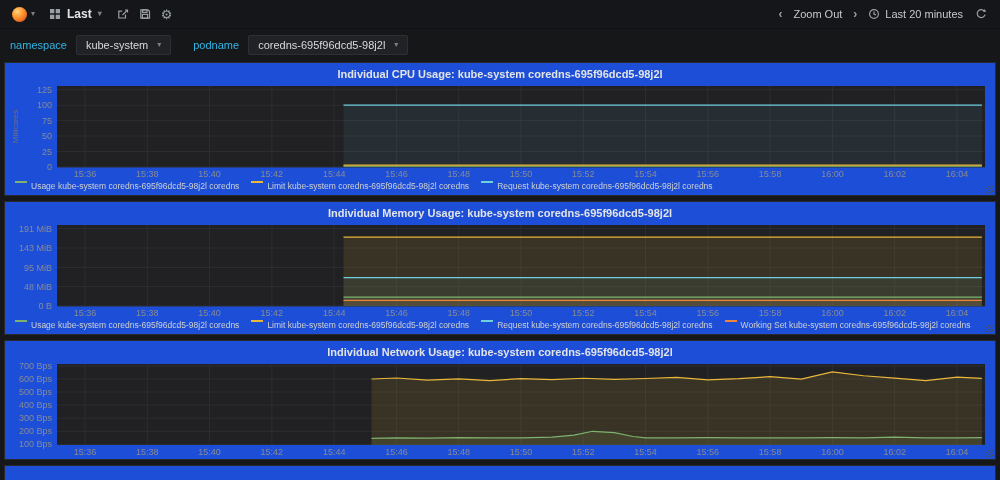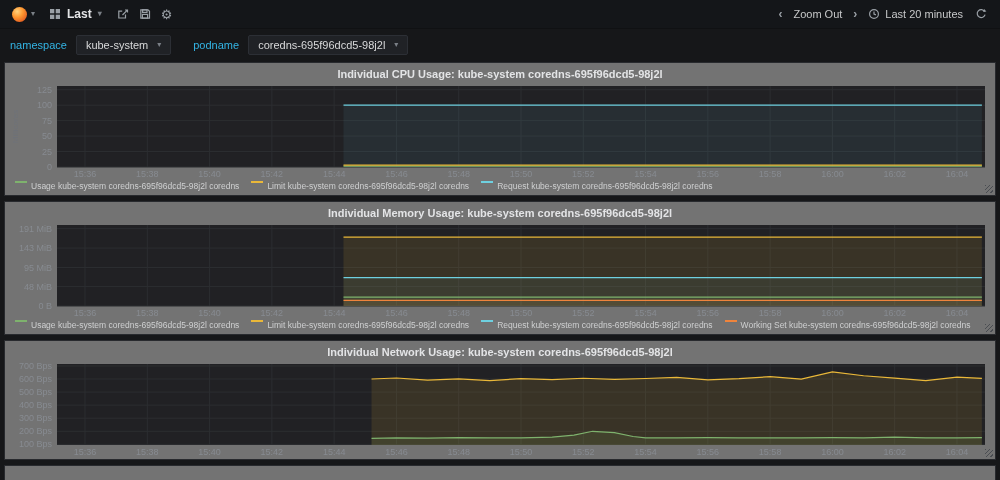--- a/index.html
+++ b/index.html
@@ -23,21 +23,21 @@
   .chev{color:#9aa0a6;font-size:12px;font-weight:bold;padding:0 4px;background:none;border:none;cursor:pointer;}
   svg.nicon{stroke:#9aa0a6;fill:none;stroke-width:1.2;}
   
   .var-row{display:flex;gap:22px;padding:6px 10px 5px;}
   .var{display:flex;align-items:center;gap:9px;}
   .var-label{color:#33b5e5;font-size:11px;}
   .var-value{display:flex;align-items:center;gap:9px;background:#202226;border:1px solid #2c2f35;border-radius:2px;
     padding:3px 9px;color:#d8d9da;font-size:11px;cursor:pointer;white-space:nowrap;}
   
   .dash{padding:2px 4px;}
-  .panel{position:relative;background:#737373;border:1px solid #282a2e;margin-bottom:5px;padding:2px 4px 1px;}
+  .panel{position:relative;background:#1d4ed8;border:1px solid #282a2e;margin-bottom:5px;padding:2px 4px 1px;}
   .panel-title{margin:0;text-align:center;font-size:11px;font-weight:bold;color:#e3e4e6;padding:3px 0 2px;cursor:pointer;}
   svg.chart{display:block;}
   svg.chart text{fill:#878b91;font-size:9px;font-family:"Liberation Sans",sans-serif;}
   svg.chart text.ylab{fill:#6e7279;font-size:8px;}
   .legend{display:flex;gap:12px;align-items:center;padding:1px 2px 3px 6px;font-size:8.5px;color:#cfd0d1;overflow:hidden;}
   .legend-item{display:flex;align-items:flex-start;white-space:nowrap;cursor:pointer;}
   .legend-dash{display:inline-block;width:12px;height:0;border-top:2px solid;margin-right:4px;}
   .resize{position:absolute;right:2px;bottom:2px;width:8px;height:8px;cursor:nwse-resize;
     background:repeating-linear-gradient(135deg,#4a4d52 0 1px,transparent 1px 3px);}
   .panel-fs{height:40px;}

